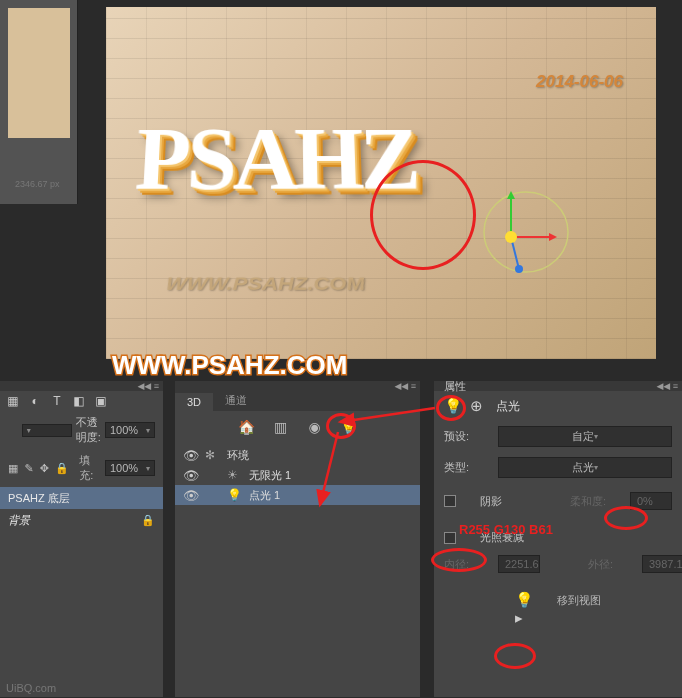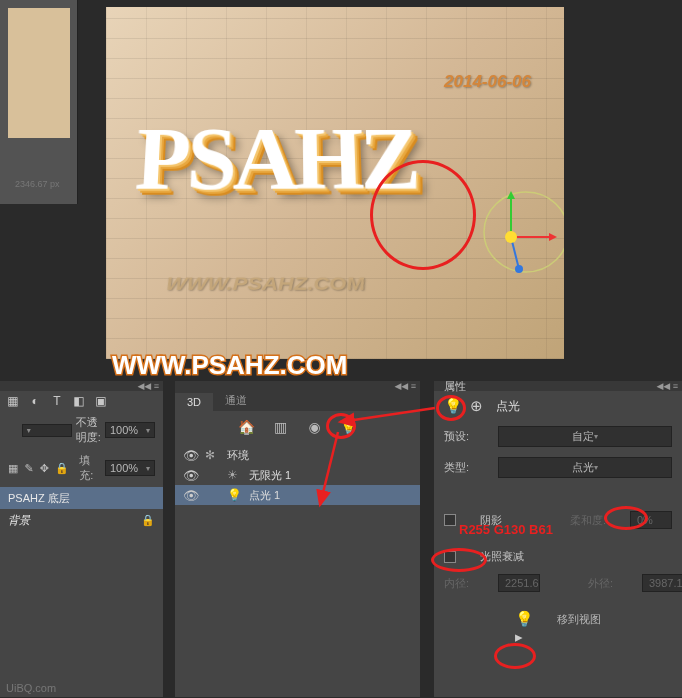--- a/index.html
+++ b/index.html
@@ -1,17 +1,17 @@
 <!DOCTYPE html>
 <html><head>
 <meta charset="utf-8">
 <style>
 *{box-sizing:border-box;margin:0;padding:0;font-family:"Microsoft YaHei",Arial,sans-serif}
 body{background:#2a2a2a;width:682px;height:698px;position:relative;overflow:hidden;color:#b8b8b8;font-size:11px}
-.canvas{position:absolute;left:106px;top:7px;width:458px;height:352px;background:linear-gradient(135deg,#e8d4b8 0%,#d4b896 50%,#c0a478 100%);overflow:hidden}
+.canvas{position:absolute;left:106px;top:7px;width:550px;height:352px;background:linear-gradient(135deg,#e8d4b8 0%,#d4b896 50%,#c0a478 100%);overflow:hidden}
 .brick-pattern{position:absolute;inset:0;background-image:repeating-linear-gradient(0deg,rgba(0,0,0,0.08) 0,rgba(0,0,0,0.08) 1px,transparent 1px,transparent 20px),repeating-linear-gradient(90deg,rgba(0,0,0,0.06) 0,rgba(0,0,0,0.06) 1px,transparent 1px,transparent 40px)}
 .date-mark{position:absolute;top:65px;right:33px;color:#d4863a;font-size:17px;font-weight:bold;font-style:italic;text-shadow:1px 1px 2px rgba(0,0,0,0.3)}
 .text3d{position:absolute;top:100px;left:30px;font-size:90px;font-weight:900;font-family:Georgia,serif;color:#fff;text-shadow:2px 2px 0 #f5c66e,4px 4px 0 #e8a840,6px 6px 0 #d88c20,8px 8px 8px rgba(0,0,0,0.4);transform:perspective(500px) rotateX(12deg);letter-spacing:-4px}
 .sub-url{position:absolute;bottom:62px;left:60px;color:#c4a67a;font-size:22px;font-weight:bold;font-style:italic;text-shadow:1px 1px 2px rgba(0,0,0,0.3);transform:perspective(400px) rotateX(35deg)}
 .gizmo{position:absolute;top:180px;left:375px;width:90px;height:90px}
 .ellipse-red{position:absolute;border:3px solid #e82020;border-radius:50%}
 .ell-big{top:160px;left:370px;width:106px;height:110px}
 .watermark{position:absolute;top:350px;left:112px;font-size:26px;font-weight:900;color:#fff;-webkit-text-stroke:3px #d4701a;text-stroke:3px #d4701a;paint-order:stroke fill}
 .thumb-panel{position:absolute;top:0;left:0;width:78px;height:204px;background:#535353;border-right:1px solid #222}
 .thumb-img{position:absolute;top:8px;left:8px;width:62px;height:130px;background:#d8c09a}
@@ -185,21 +185,21 @@
         <span class="drop-arrow">▾</span>
       </div>
   </div>
   <div class="prop-row">
     <span class="prop-lbl">类型:</span>
     <div class="prop-drop">
         <span>点光</span>
         <span class="drop-arrow">▾</span>
       </div>
   </div>
-  <div class="prop-row" style="margin-top:23px">
+  <div class="prop-row" style="margin-top:4px">
     <div class="checkbox"></div>
     <span class="prop-lbl">阴影</span>
     <span style="flex:1"></span>
     <span class="prop-lbl" style="color:#666">柔和度:</span>
     <span class="prop-val" style="color:#666">0%</span>
   </div>
   <div class="prop-row" style="margin-top:10px">
     <div class="checkbox"></div>
     <span class="prop-lbl">光照衰减</span>
   </div>

